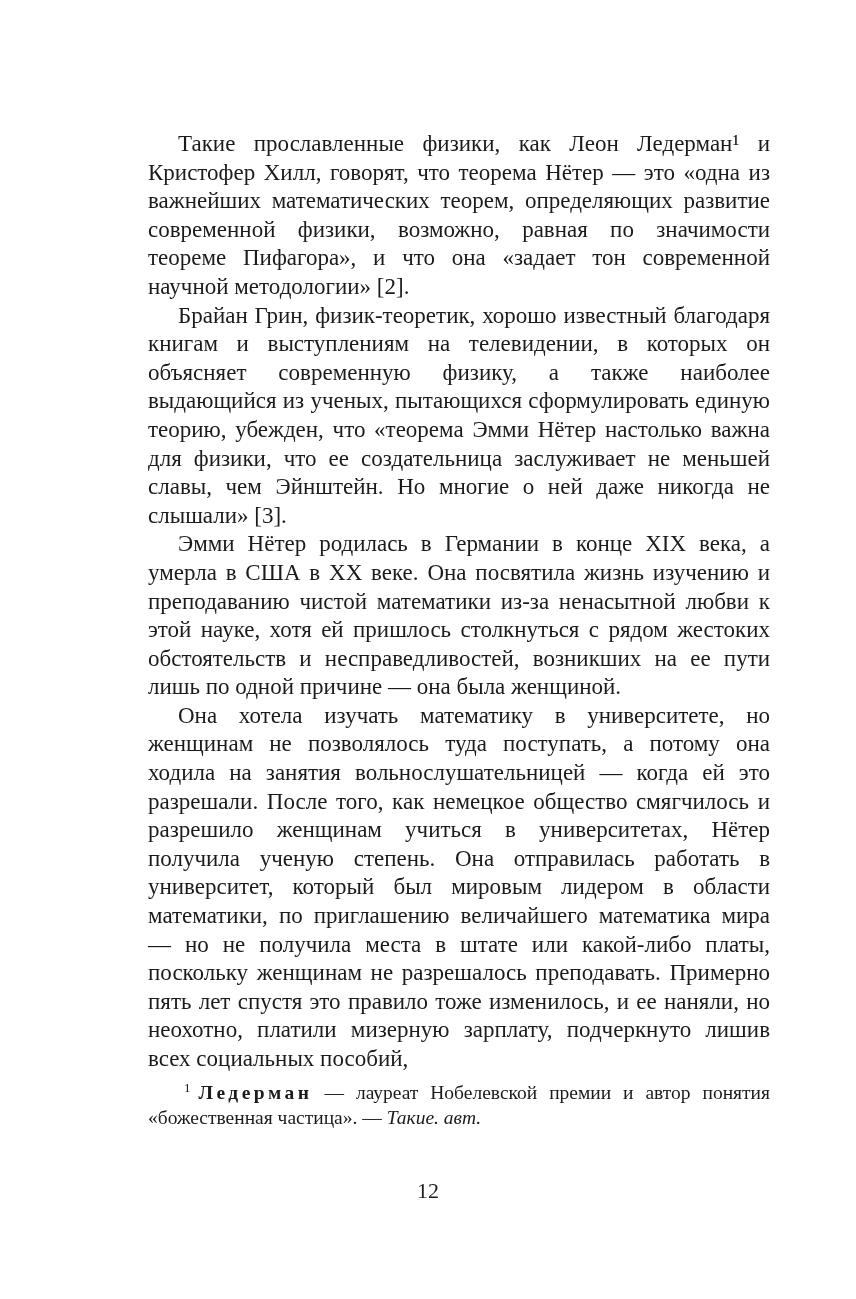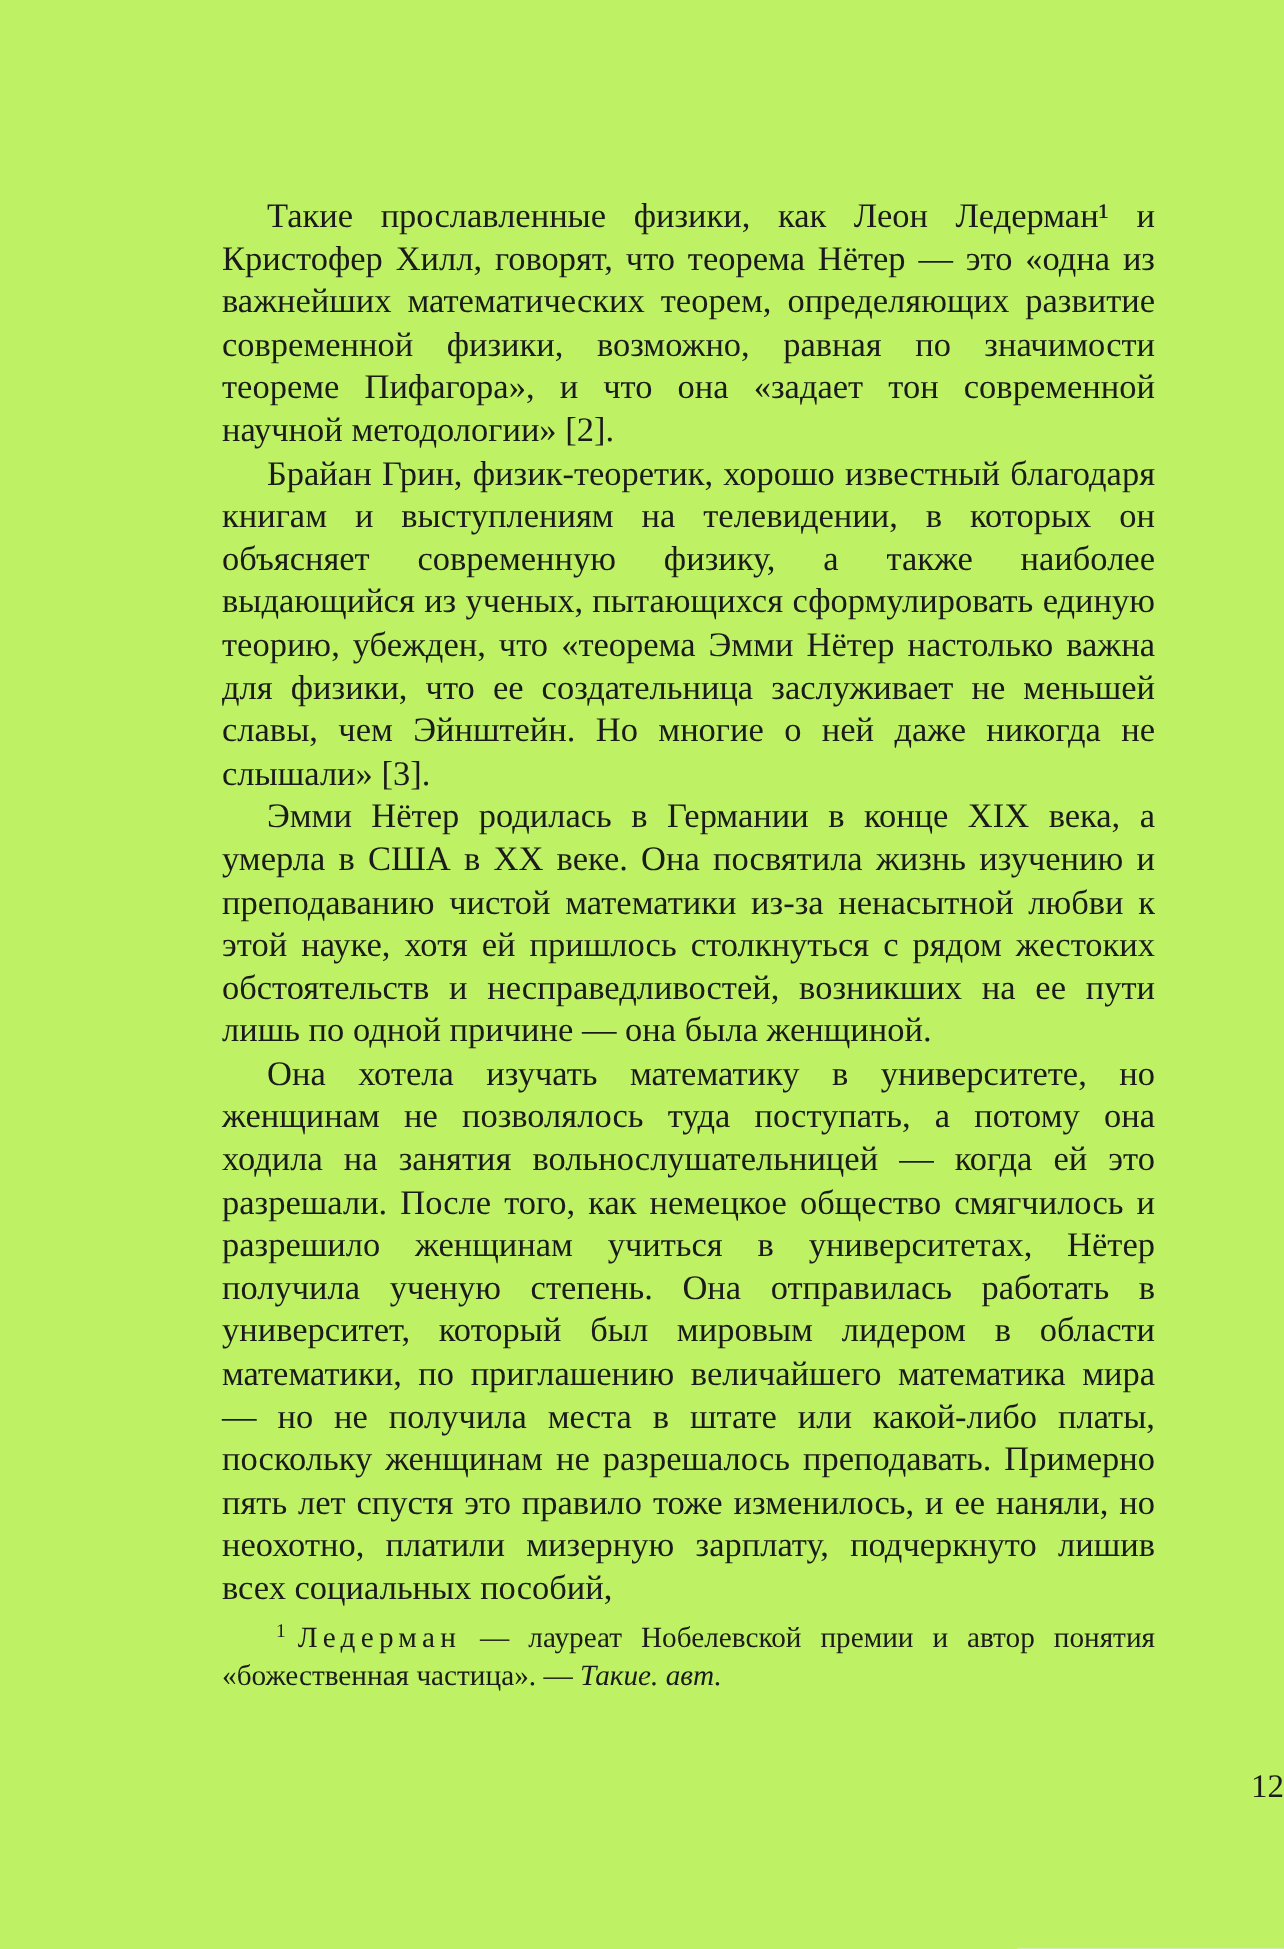--- a/index.html
+++ b/index.html
@@ -5,21 +5,21 @@
   html, body {
     margin: 0;
     padding: 0;
     background: #e8e8e8;
   }
   .page {
     position: relative;
     width: 856px;
     height: 1299px;
     margin: 0 auto;
-    background: #bef264;
+    background: #ffffff;
     font-family: "Liberation Serif", "DejaVu Serif", serif;
     color: #1b1b1b;
     overflow: hidden;
   }
   .text-block {
     position: absolute;
     left: 148px;
     top: 130px;
     width: 622px;
     font-size: 23px;
@@ -43,30 +43,31 @@
     margin: 0;
     text-indent: 36px;
   }
   .footnote-text sup {
     font-size: 13px;
     line-height: 0;
     margin-right: 8px;
   }
   .spaced-name {
     letter-spacing: 0.18em;
+    font-weight: bold;
   }
   .footnote-attribution {
     font-style: italic;
   }
   .page-number {
     position: absolute;
     left: 0;
     top: 1178px;
     width: 100%;
-    text-align: right;
+    text-align: center;
     font-size: 22px;
   }
 </style>
 </head>
 <body>
 
 <div class="page">
 
   <div class="text-block">
     <p class="para">Такие прославленные физики, как Леон Ледерман¹ и Кристофер Хилл, говорят, что теорема Нётер — это «одна из важнейших математических теорем, определяющих развитие современной физики, возможно, равная по значимости теореме Пифагора», и что она «задает тон современной научной методологии» [2].</p>

